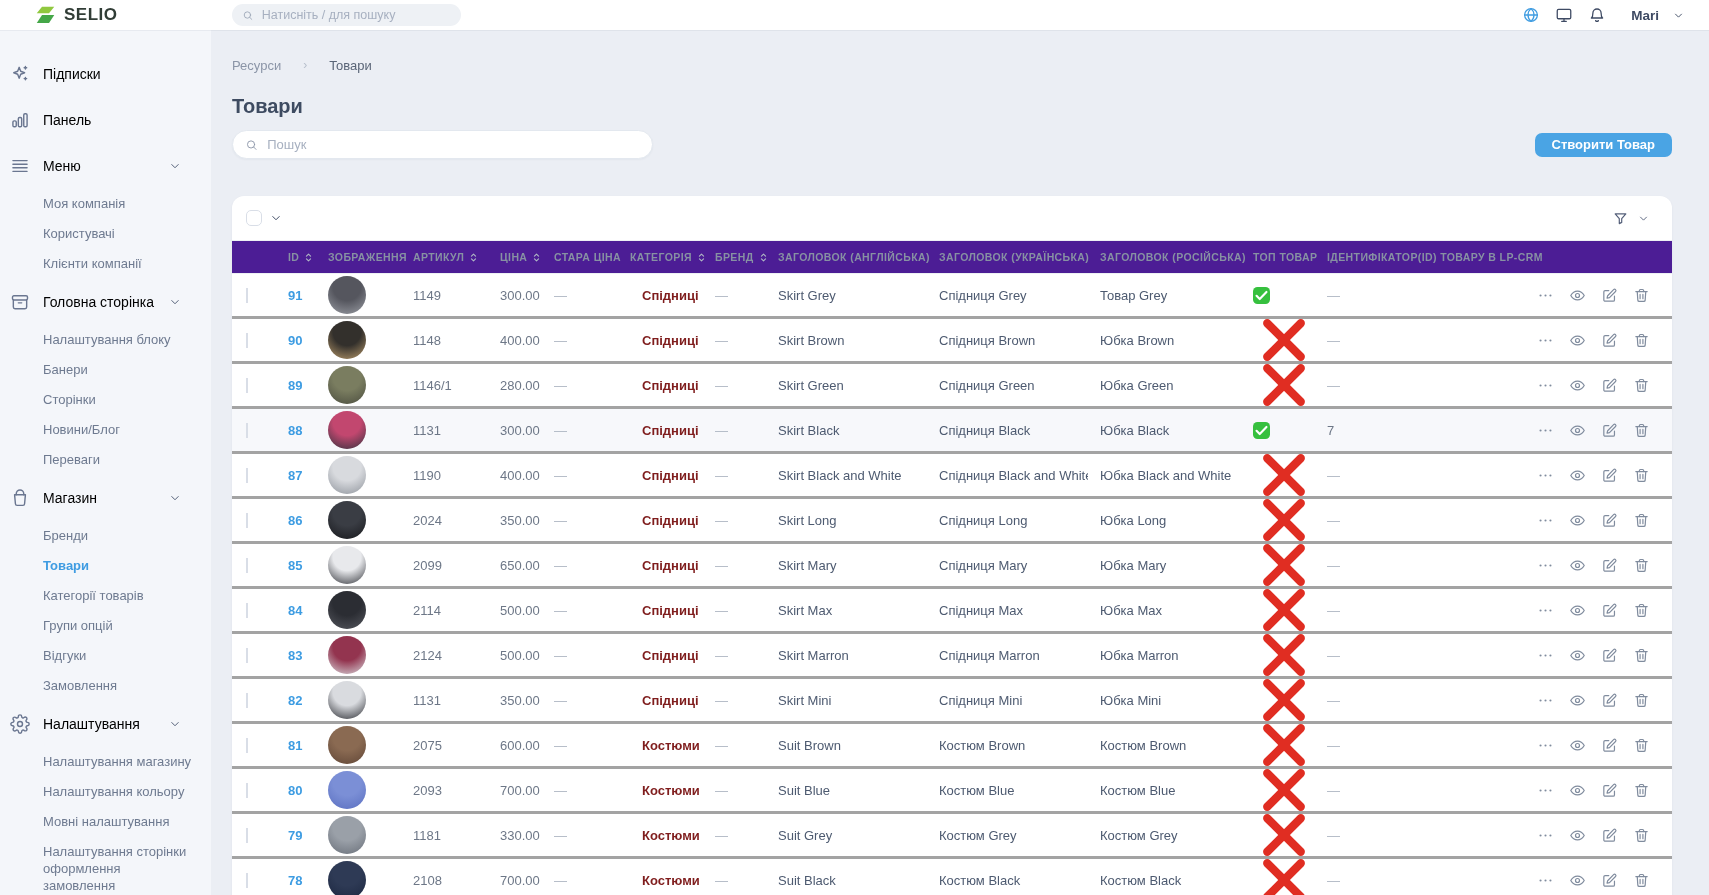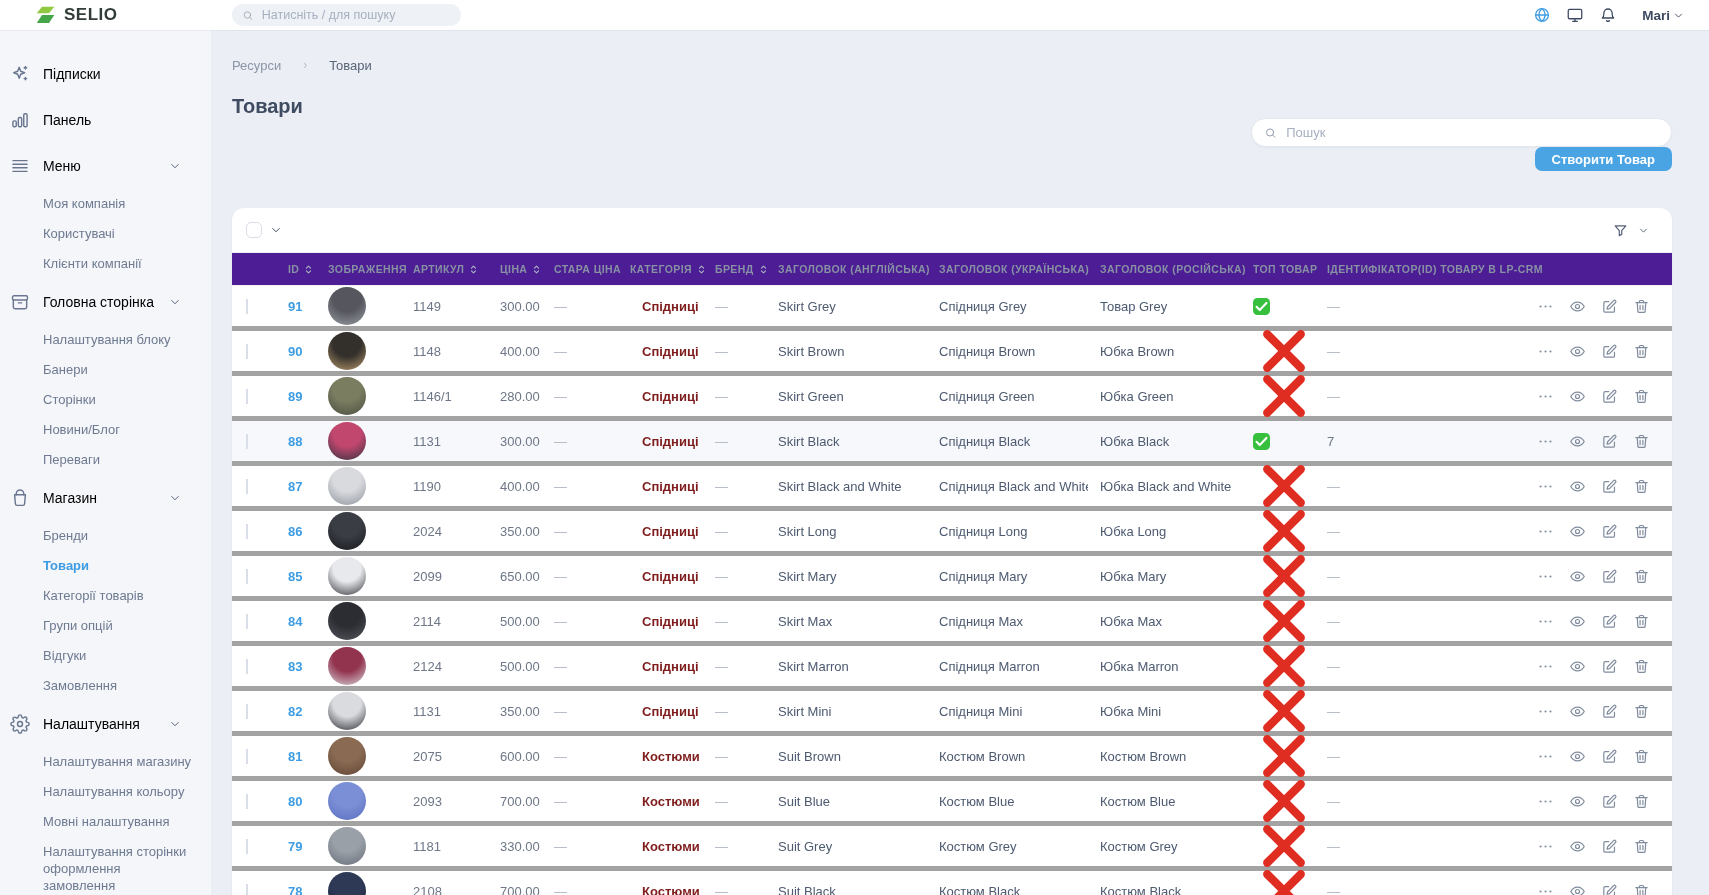--- a/index.html
+++ b/index.html
@@ -23,21 +23,21 @@
   }
   .top-search .icn { color:#99a3b4; width:13px; height:13px; }
   .top-search input {
     border:none; outline:none; background:transparent; width:100%;
     font-size:12.5px; color:#5a6577; font-family:inherit;
   }
   .top-search input::placeholder { color:#a7b0c0; }
   .topbar-right { margin-left:auto; display:flex; align-items:center; gap:15px; padding-right:24px; }
   .tb-icon { width:18px; height:18px; color:#3e4a63; cursor:pointer; }
   .tb-icon.accent { color:#3f9ce1; }
-  .user-menu { display:flex; align-items:center; gap:2px; margin-left:10px; cursor:pointer; }
+  .user-menu { display:flex; align-items:center; gap:13px; margin-left:10px; cursor:pointer; }
   .user-name { font-size:13.5px; font-weight:700; color:#3e4a63; }
   .user-chev { width:13px; height:13px; color:#3e4a63; }
   
   .layout { display:flex; height:865px; }
   .sidebar {
     width:211px; flex:none; background:#f4f6fa; padding:28px 0 0 10px; overflow:hidden;
   }
   .nav-section { display:flex; align-items:center; gap:13px; width:172px; padding:6px 0; margin-top:14px; cursor:pointer; }
   .nav-section:first-child { margin-top:0; }
   .nav-icon { width:20px; height:20px; color:#6a7690; flex:none; }
@@ -48,21 +48,21 @@
     font-size:13px; color:#6e7a90; line-height:17px; margin:13px 0; max-width:150px; cursor:pointer;
   }
   .nav-child.active { color:#3f9ce2; font-weight:700; }
   
   .main { flex:1; padding:0 37px 0 21px; }
   .breadcrumb { margin-top:28px; display:flex; align-items:flex-start; gap:22px; font-size:13px; }
   .bc-root { color:#8b95a7; cursor:pointer; }
   .bc-sep { color:#b7bfcc; font-size:12px; }
   .bc-current { color:#5a6577; }
   .page-title { margin-top:22px; font-size:20px; font-weight:700; color:#3e4b61; }
-  .toolbar { display:flex; align-items:flex-end;flex-direction:column; }
+  .toolbar { margin-top:12px; display:flex; align-items:center; }
   .page-search {
     width:421px; height:29px; background:#fff; border:1px solid #e3e8ef; border-radius:15px;
     display:flex; align-items:center; gap:9px; padding:0 12px;
     box-shadow:0 1px 2px rgba(30,45,80,.04);
   }
   .page-search .icn { width:14px; height:14px; color:#8d97a9; }
   .page-search input { border:none; outline:none; width:100%; font-size:13px; color:#5a6577; font-family:inherit; background:transparent; }
   .page-search input::placeholder { color:#a7b0c0; }
   .create-btn {
     margin-left:auto; height:24px; padding:0 17px; border:none; border-radius:7px;
@@ -85,21 +85,21 @@
     display:grid;
     grid-template-columns:44px 40px 85px 87px 54px 76px 85px 63px 161px 161px 153px 74px 140px 1fr;
     align-items:center;
   }
   .thead { height:34px; background:#4c1d95; border-top:1px solid #edf0f4; border-bottom:1px solid #edf0f4; }
   .th { display:flex; align-items:center; gap:4px; padding-left:12px; }
   .th-label {
     font-size:10.5px; font-weight:700; color:#8791a3; letter-spacing:.4px; white-space:nowrap;
   }
   .sort-icon { width:11px; height:11px; color:#aeb6c4; flex:none; }
-  .trow { height:45px; border-bottom:5px solid #a3a3a3; background:#fff; }
+  .trow { height:45px; border-bottom:3px solid #a3a3a3; background:#fff; }
   .trow.hl { background:#f7f8fb; }
   .cell { padding-left:12px; font-size:13px; color:#4d5a70; overflow:hidden; white-space:nowrap; }
   .cell.sel { padding-left:14px; }
   .id-link { color:#3d9ce2; font-weight:700; font-size:13px; text-decoration:none; cursor:pointer; }
   .avatar { width:38px; height:38px; border-radius:50%; }
   .num { color:#6d7787; }
   .dash { color:#aeb6c2; }
   .cat-link { color:#7f1d1d; font-weight:700; cursor:pointer;margin-left:12px; }
   .badge-yes {
     width:17px; height:17px; background:#36c03e; border-radius:4.5px;

